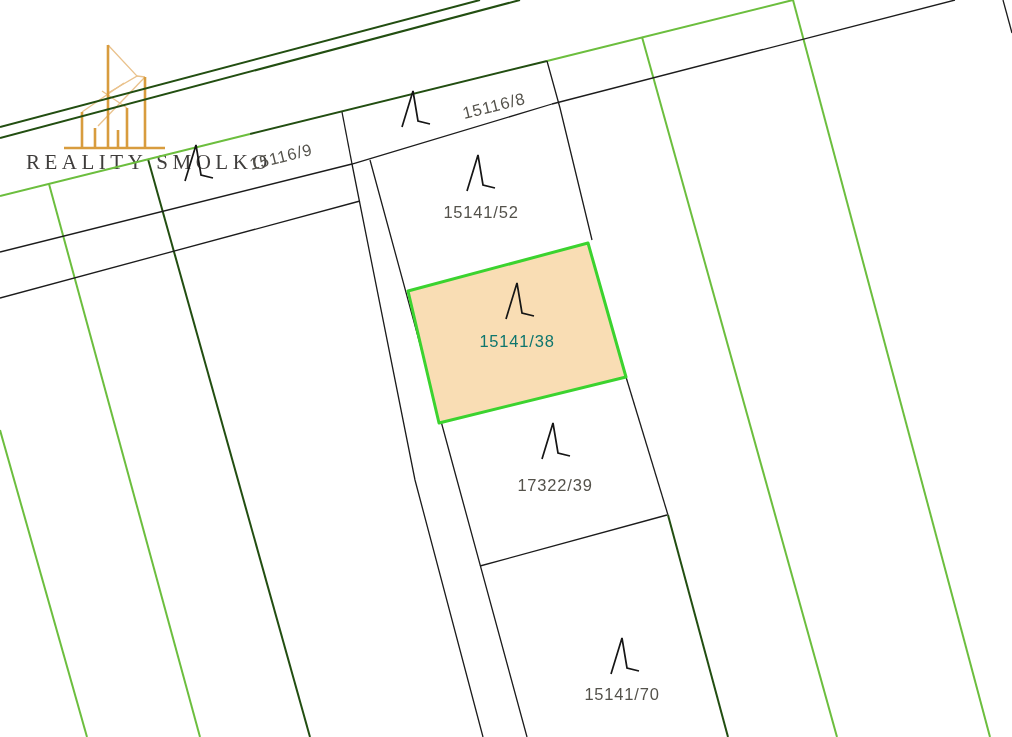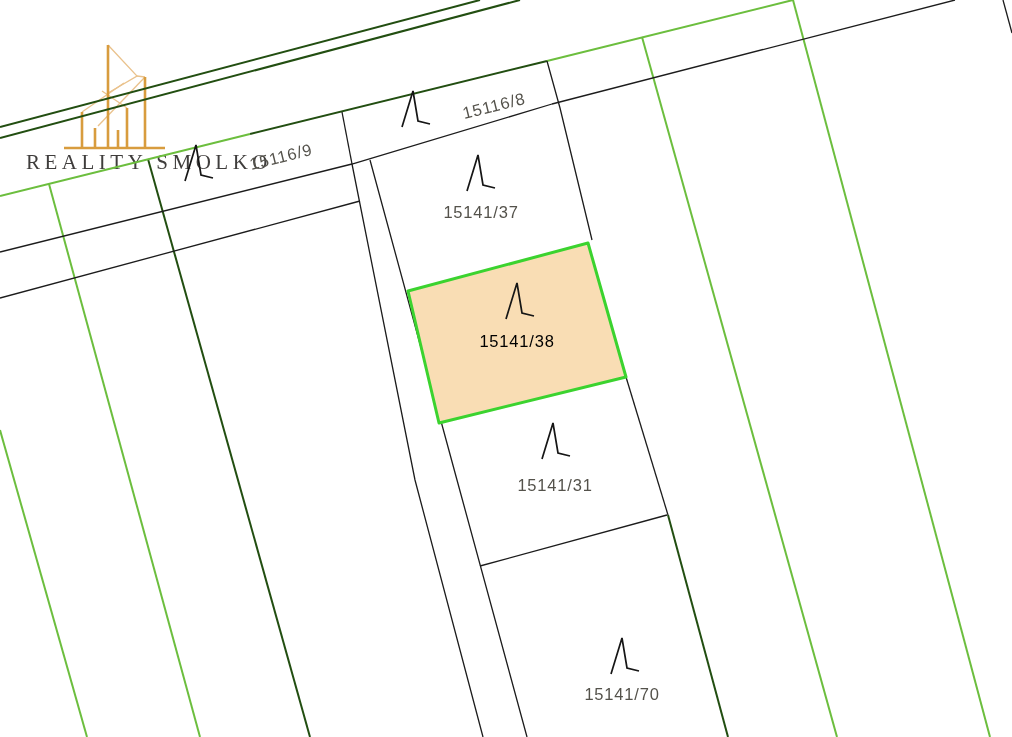--- a/index.html
+++ b/index.html
@@ -17,21 +17,21 @@
   }
   
   .map-svg{position:absolute;left:0;top:0;z-index:2;}
   
   .parcel-label{
     position:absolute;z-index:3;transform:translate(-50%,-50%);
     font-family:"Liberation Sans",sans-serif;font-size:16.5px;
     color:#54524b;letter-spacing:0.8px;white-space:nowrap;
   }
   .parcel-label.rot{transform:translate(-50%,-50%) rotate(-14deg);}
-  .parcel-label.hl{color:#000000;}
+  .parcel-label.hl{color:#0f766e;}
 </style>
 </head>
 <body>
 
 <div class="stage">
 
   <div class="logo">
     <svg class="logo-icon" width="260" height="180" viewBox="0 0 260 180">
       <g fill="none" stroke="#EAC28C" stroke-width="1.3">
         <path d="M108 45 L137 76 L108 93"></path>
@@ -95,18 +95,18 @@
       <use href="#grass-sym" transform="translate(413,91)"></use>
       <use href="#grass-sym" transform="translate(478,155)"></use>
       <use href="#grass-sym" transform="translate(517,283)"></use>
       <use href="#grass-sym" transform="translate(553,423)"></use>
       <use href="#grass-sym" transform="translate(622,638)"></use>
     </g>
   </svg>
 
   <div class="parcel-label rot" style="left:281px;top:157px;">15116/9</div>
   <div class="parcel-label rot" style="left:494px;top:106px;">15116/8</div>
-  <div class="parcel-label" style="left:481px;top:212px;">15141/37</div>
+  <div class="parcel-label" style="left:481px;top:212px;">15141/52</div>
   <div class="parcel-label hl" style="left:517px;top:341px;">15141/38</div>
-  <div class="parcel-label" style="left:555px;top:485px;">15141/31</div>
+  <div class="parcel-label" style="left:555px;top:485px;">17322/39</div>
   <div class="parcel-label" style="left:622px;top:694px;">15141/70</div>
 
 </div>
 
 </body></html>

